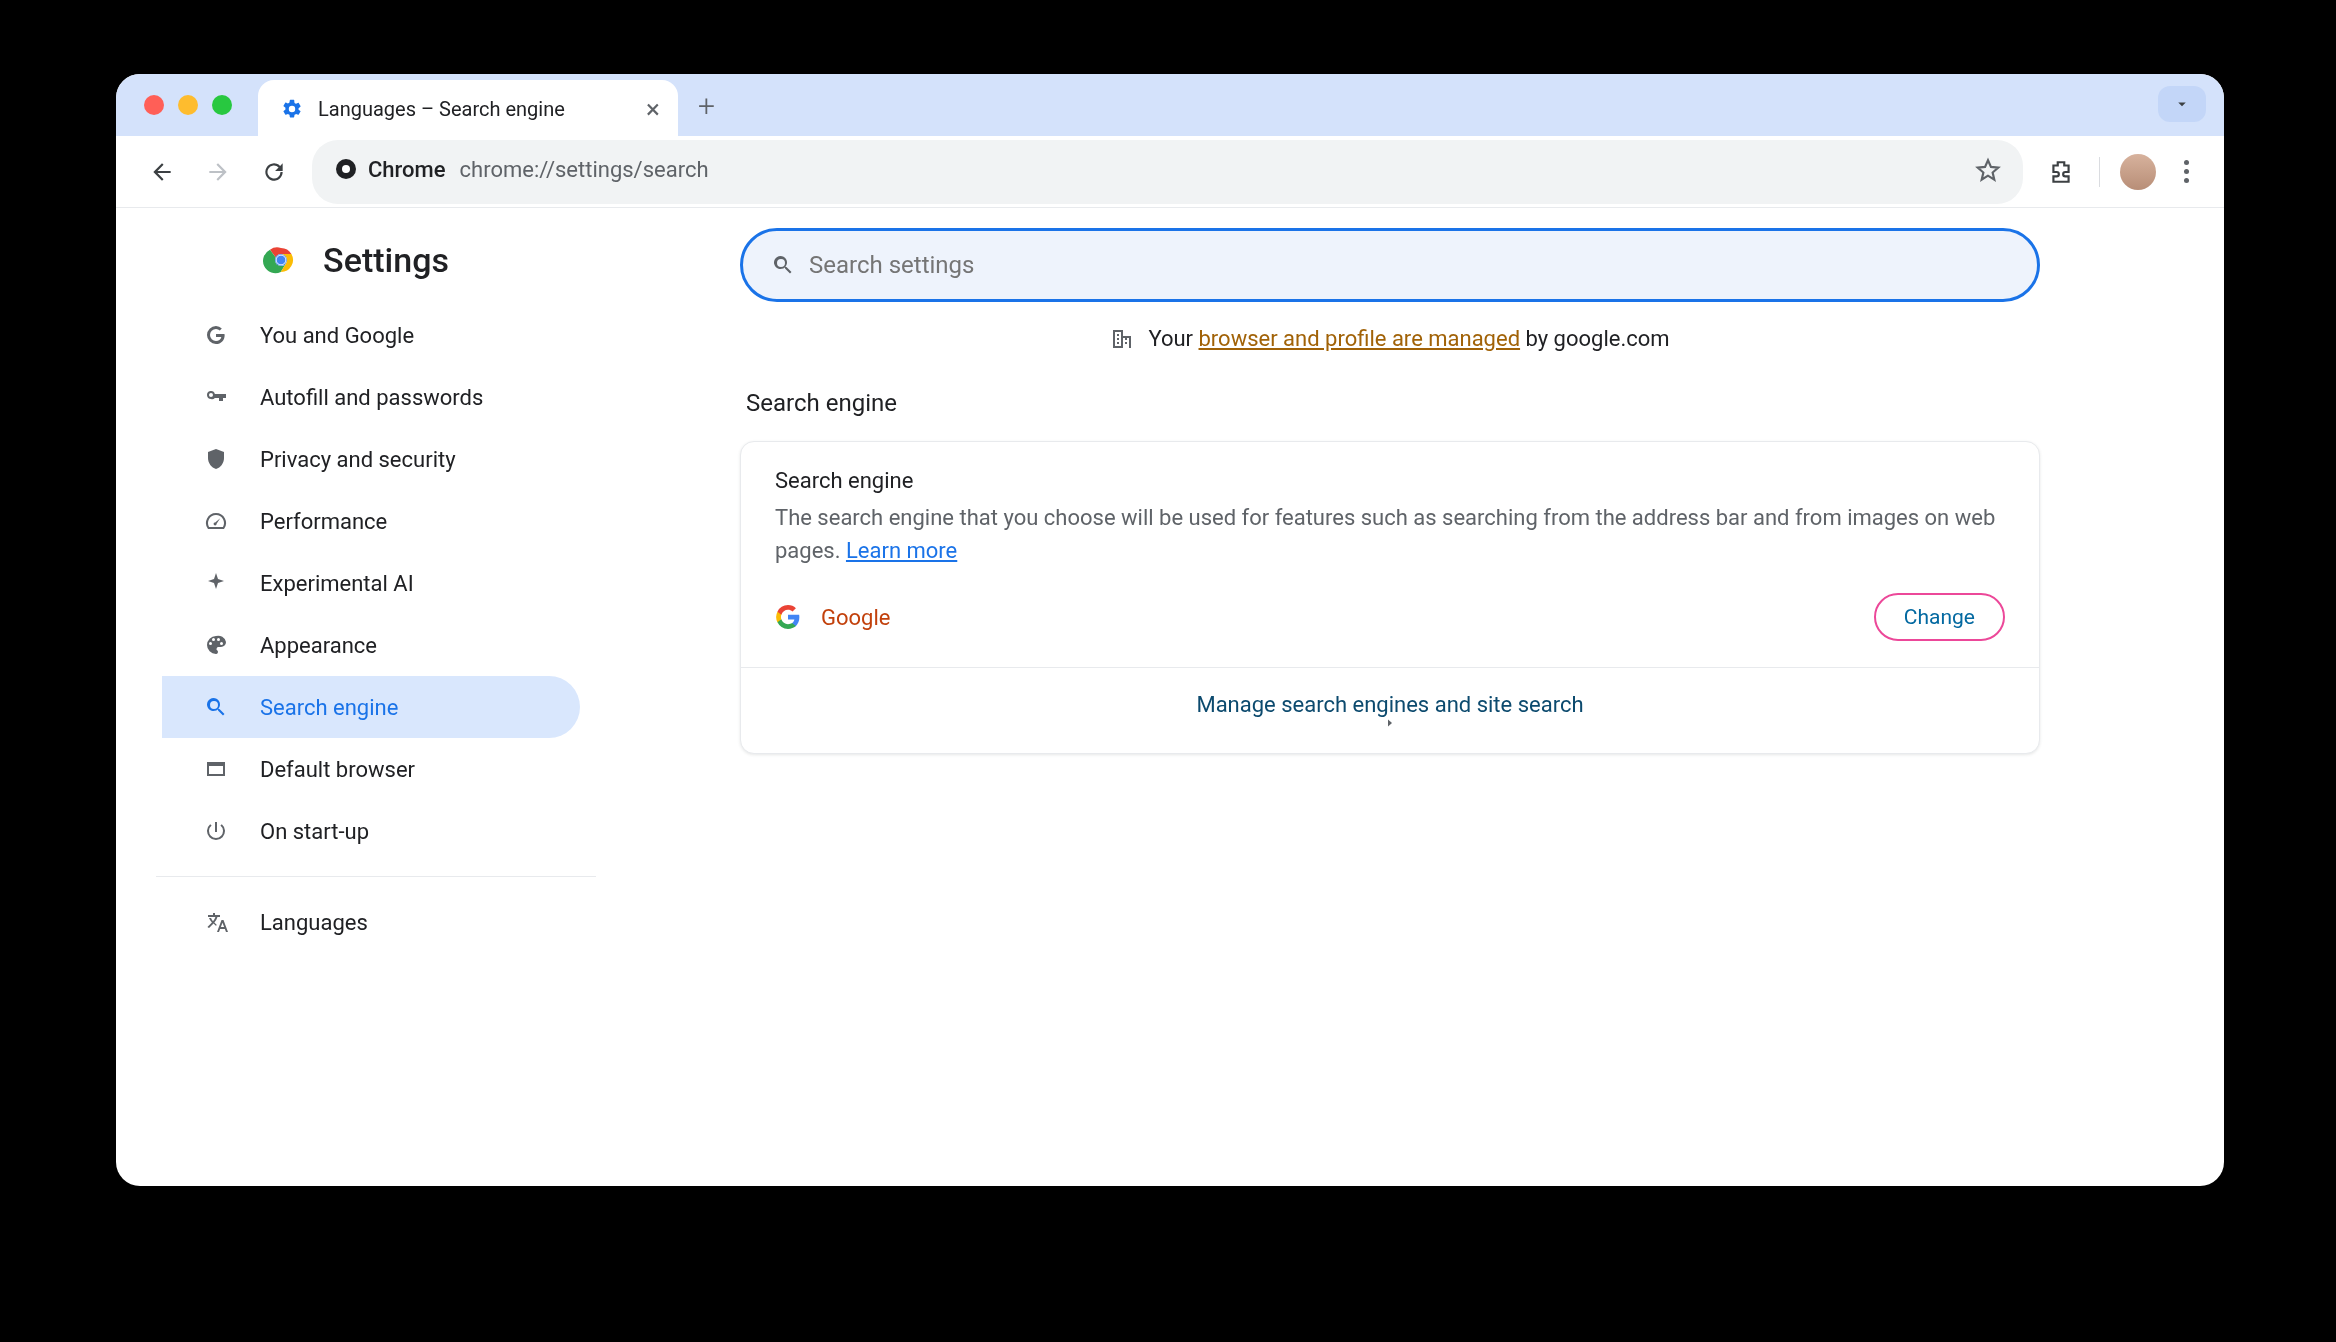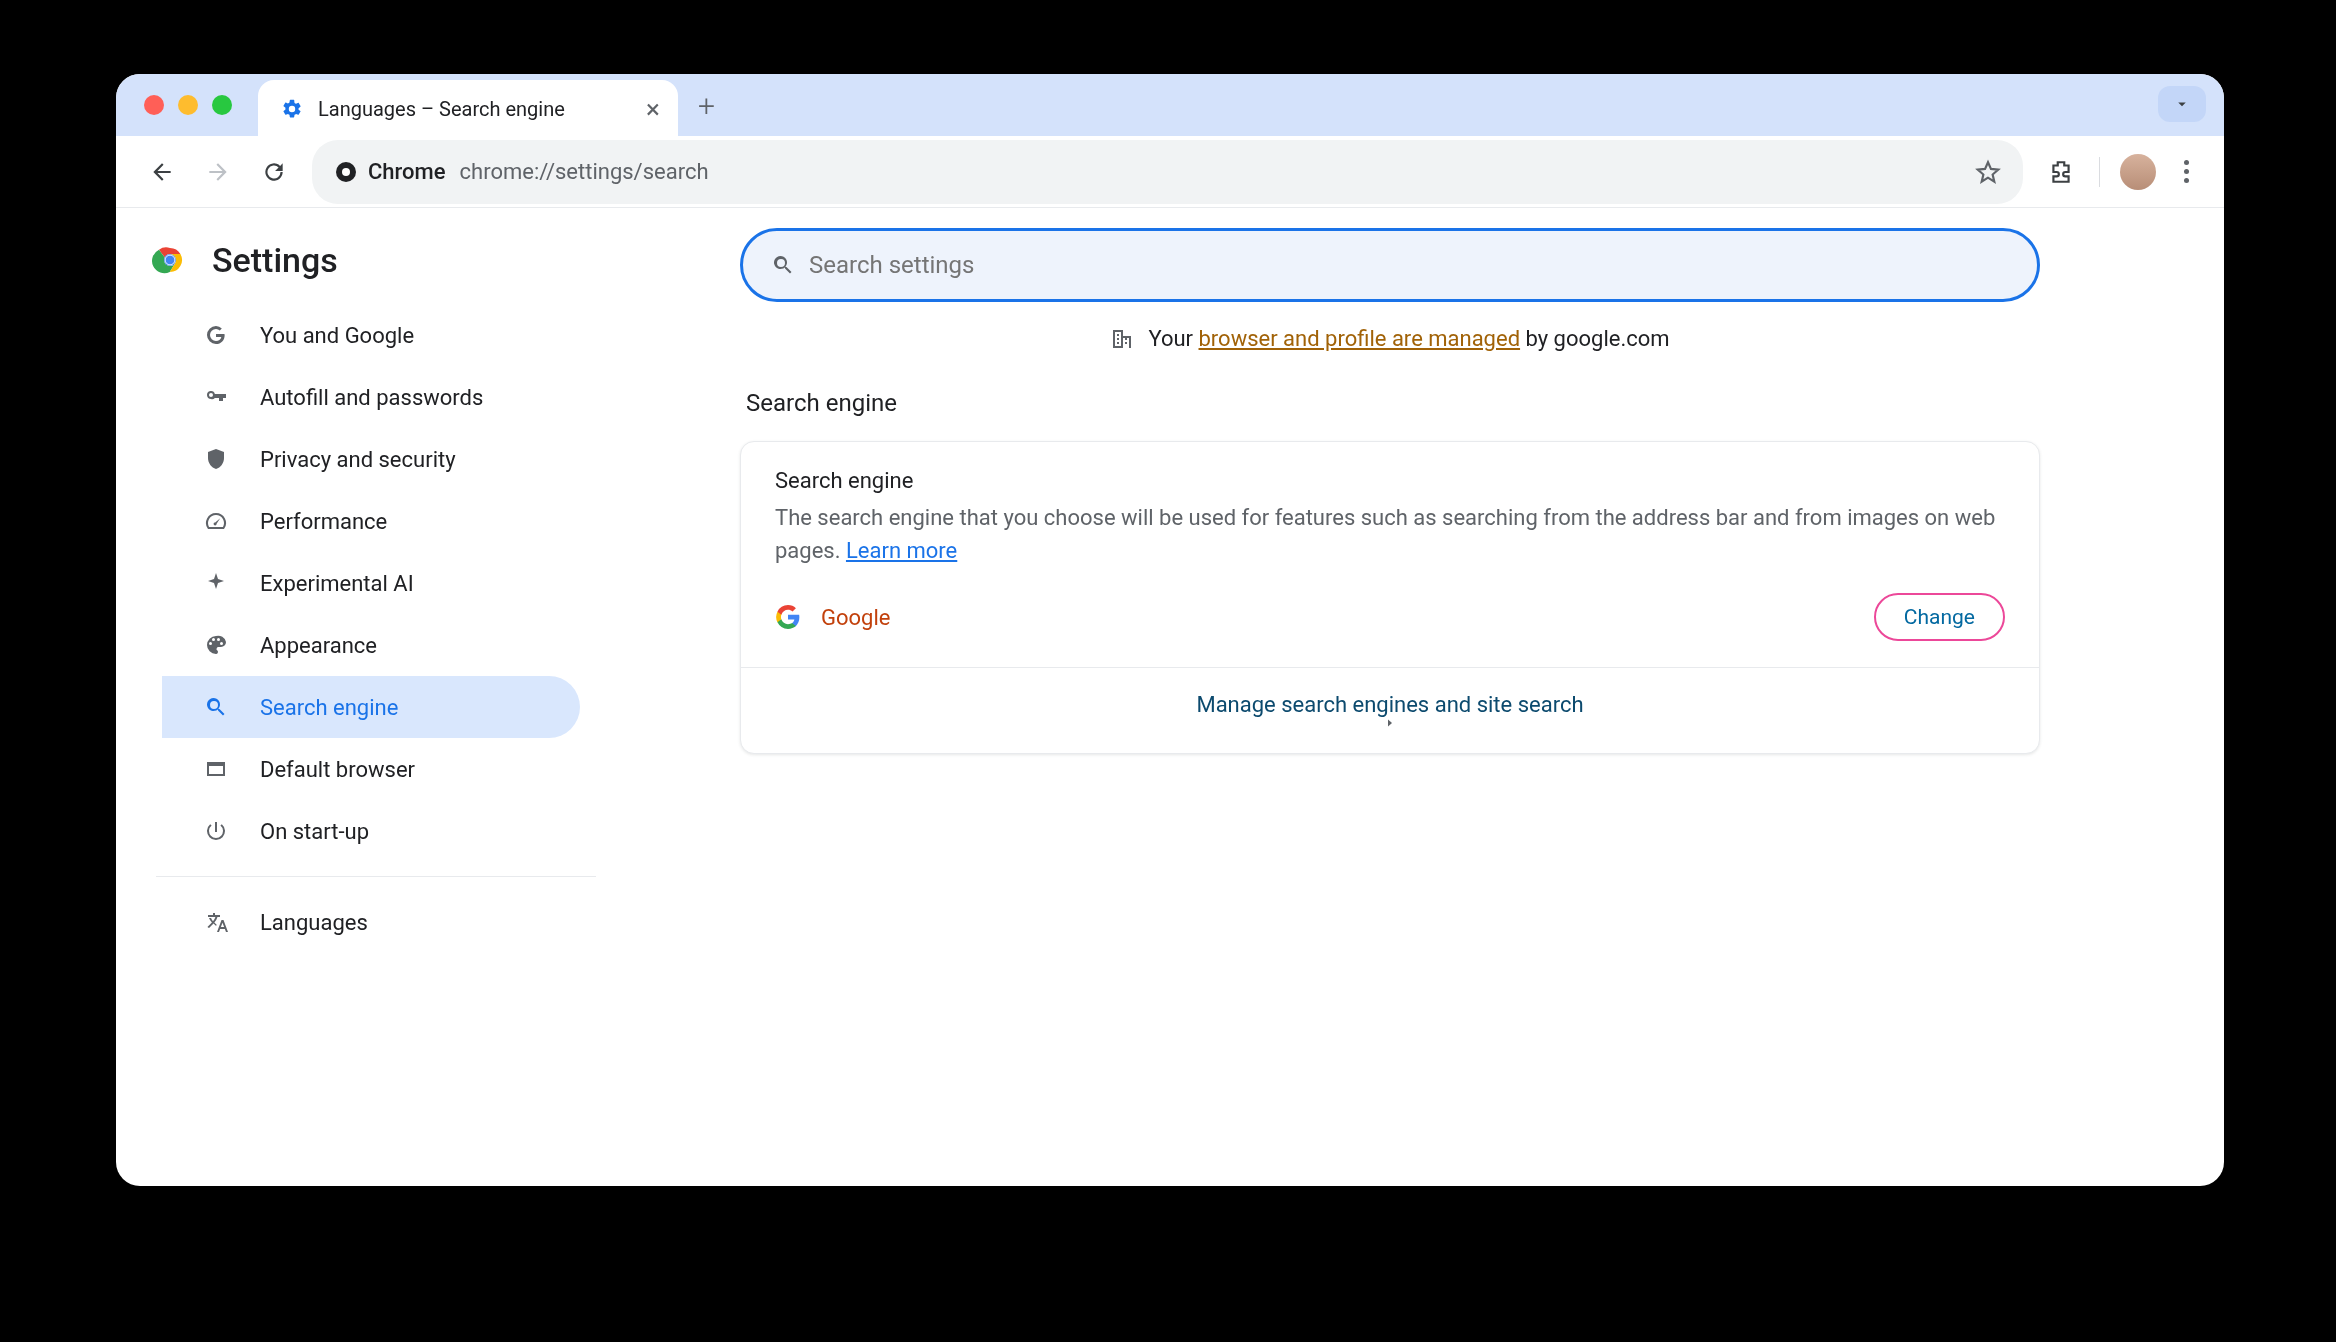--- a/index.html
+++ b/index.html
@@ -15,31 +15,31 @@
 .tab-icon{width:24px;height:24px;display:flex;align-items:center;justify-content:center;}
 .tab-title{font-size:20px;color:#202124;}
 .tab-close{margin-left:auto;color:#5f6368;font-size:26px;font-weight:400;line-height:1;}
 .new-tab{margin-left:20px;color:#5f6368;font-size:30px;font-weight:300;}
 .titlebar-right{position:absolute;right:18px;top:12px;width:48px;height:36px;background:#c3d6f8;border-radius:12px;display:flex;align-items:center;justify-content:center;}
 .chev-down{color:#333;font-size:20px;}
 
 .toolbar{height:72px;background:#fff;border-bottom:1px solid #e8eaed;display:flex;align-items:center;padding:0 18px;}
 .tb-icon{width:44px;height:44px;display:flex;align-items:center;justify-content:center;color:#5f6368;border-radius:50%;margin:0 6px;}
 .tb-icon.disabled{color:#bdc1c6;}
-.omnibox{flex:1;height:64px;background:#f1f3f4;border-radius:26px;display:flex;align-items:center;margin:0 10px;padding:0 22px;gap:14px;}
+.omnibox{flex:1;height:64px;background:#f1f3f4;border-radius:26px;display:flex;align-items:flex-start;margin:0 10px;padding:17px 22px;gap:14px;}
 .omnibox .chrome-chip{display:flex;align-items:center;gap:10px;font-size:22px;font-weight:500;color:#202124;}
 .url{font-size:22px;color:#5f6368;}
 .star-icon{margin-left:auto;color:#5f6368;}
 .avatar{width:36px;height:36px;border-radius:50%;background:linear-gradient(#d7b29d,#b88e77);margin:0 10px;}
 .kebab{font-size:24px;color:#5f6368;letter-spacing:0;line-height:.5;display:flex;flex-direction:column;gap:4px;align-items:center;justify-content:center;width:40px;}
 .kebab span{width:5px;height:5px;background:#5f6368;border-radius:50%;}
 
 .content{display:flex;height:calc(100% - 134px);}
 .sidebar{width:480px;padding:18px 0;}
-.sb-header{display:flex;align-items:center;gap:24px;padding:14px 36px 24px;}
+.sb-header{display:flex;align-items:center;gap:24px;padding:14px 36px 24px;justify-content:center;}
 .sb-title{font-size:34px;font-weight:500;color:#202124;}
 .sb-item{display:flex;align-items:center;gap:30px;padding:0 40px;height:62px;font-size:22px;color:#202124;border-radius:0 31px 31px 0;margin-right:16px;cursor:pointer;margin-left:46px;}
 .sb-item.selected{background:#d9e7fd;color:#1a73e8;}
 .sb-item.selected .sb-icon{color:#1a73e8;}
 .sb-icon{width:28px;height:28px;display:flex;align-items:center;justify-content:center;color:#5f6368;}
 .sb-divider{height:1px;background:#e8eaed;margin:14px 0 14px 40px;}
 
 .main{flex:1;padding:0 40px 0 0;}
 .search-settings{margin:20px auto 0;max-width:1300px;}
 .search-box{height:74px;border:3px solid #1a73e8;border-radius:40px;background:#eef3fc;display:flex;align-items:center;padding:0 28px;gap:14px;}

